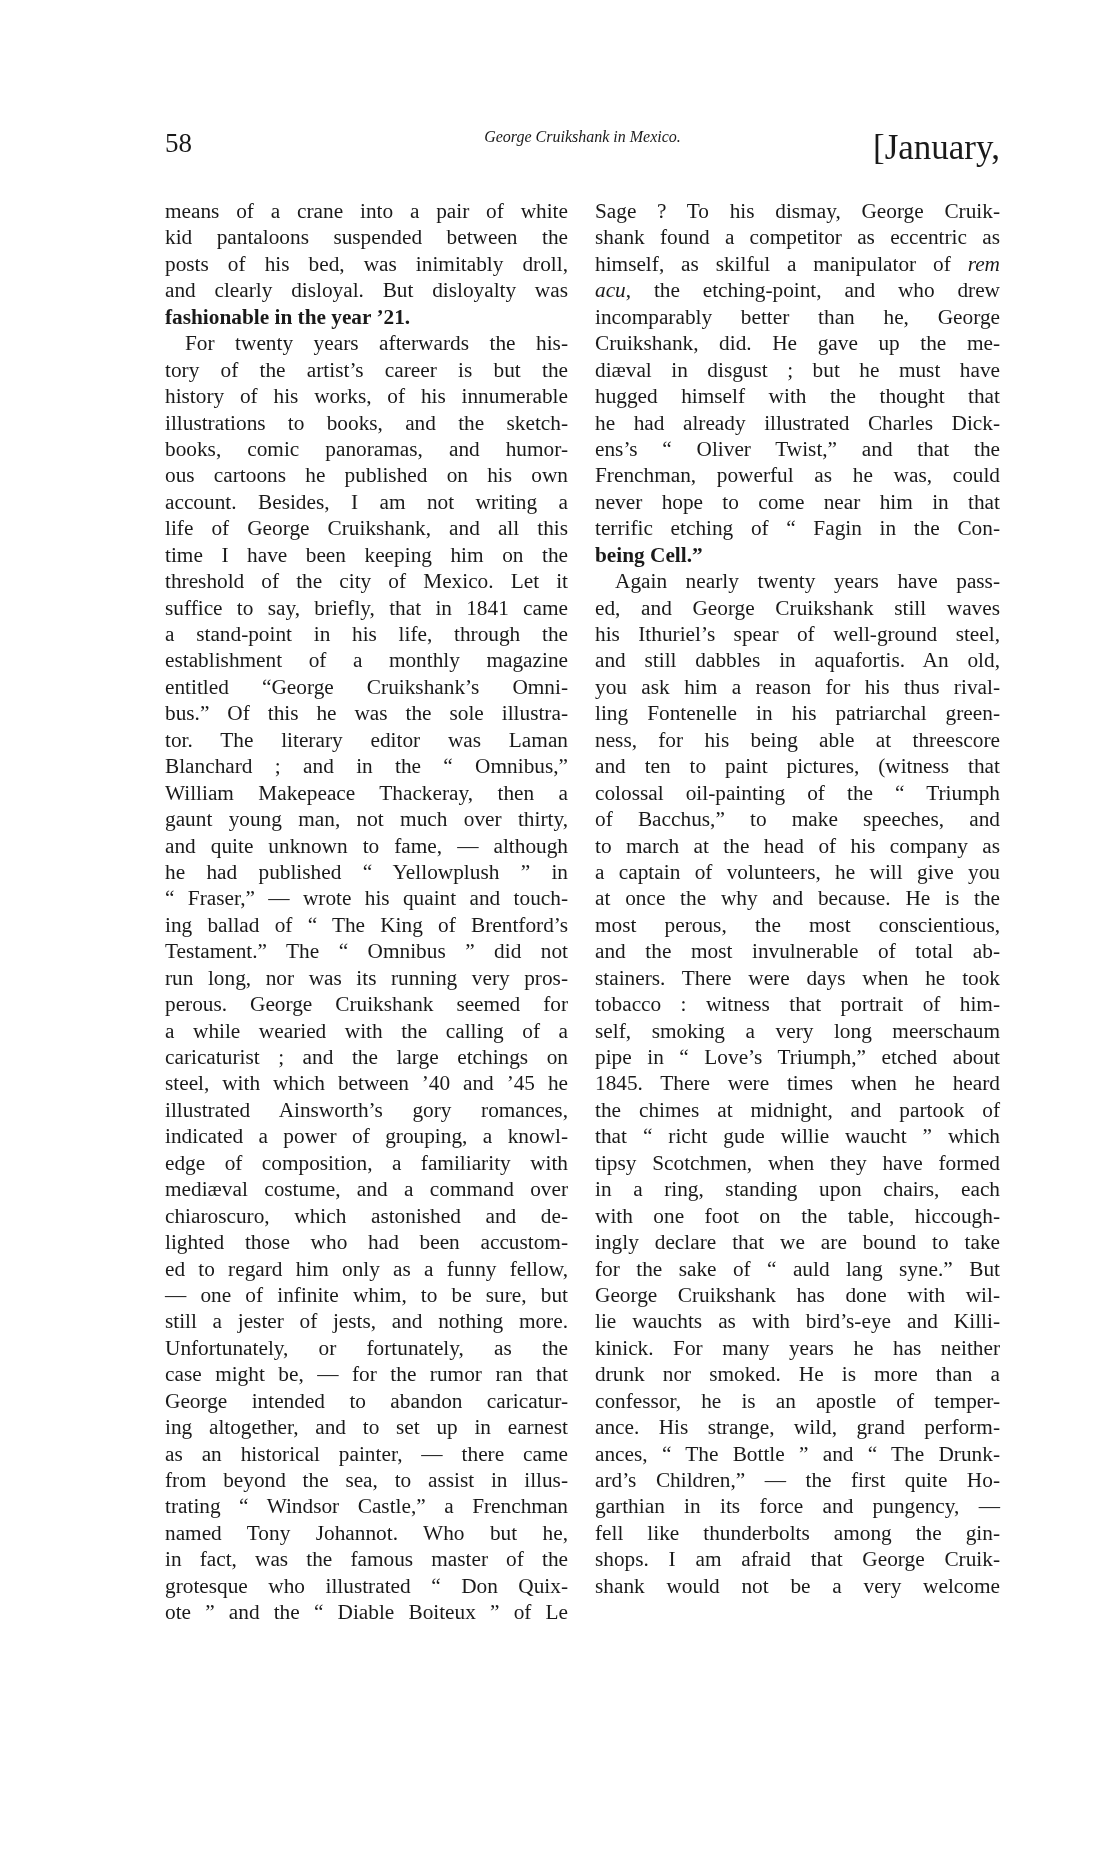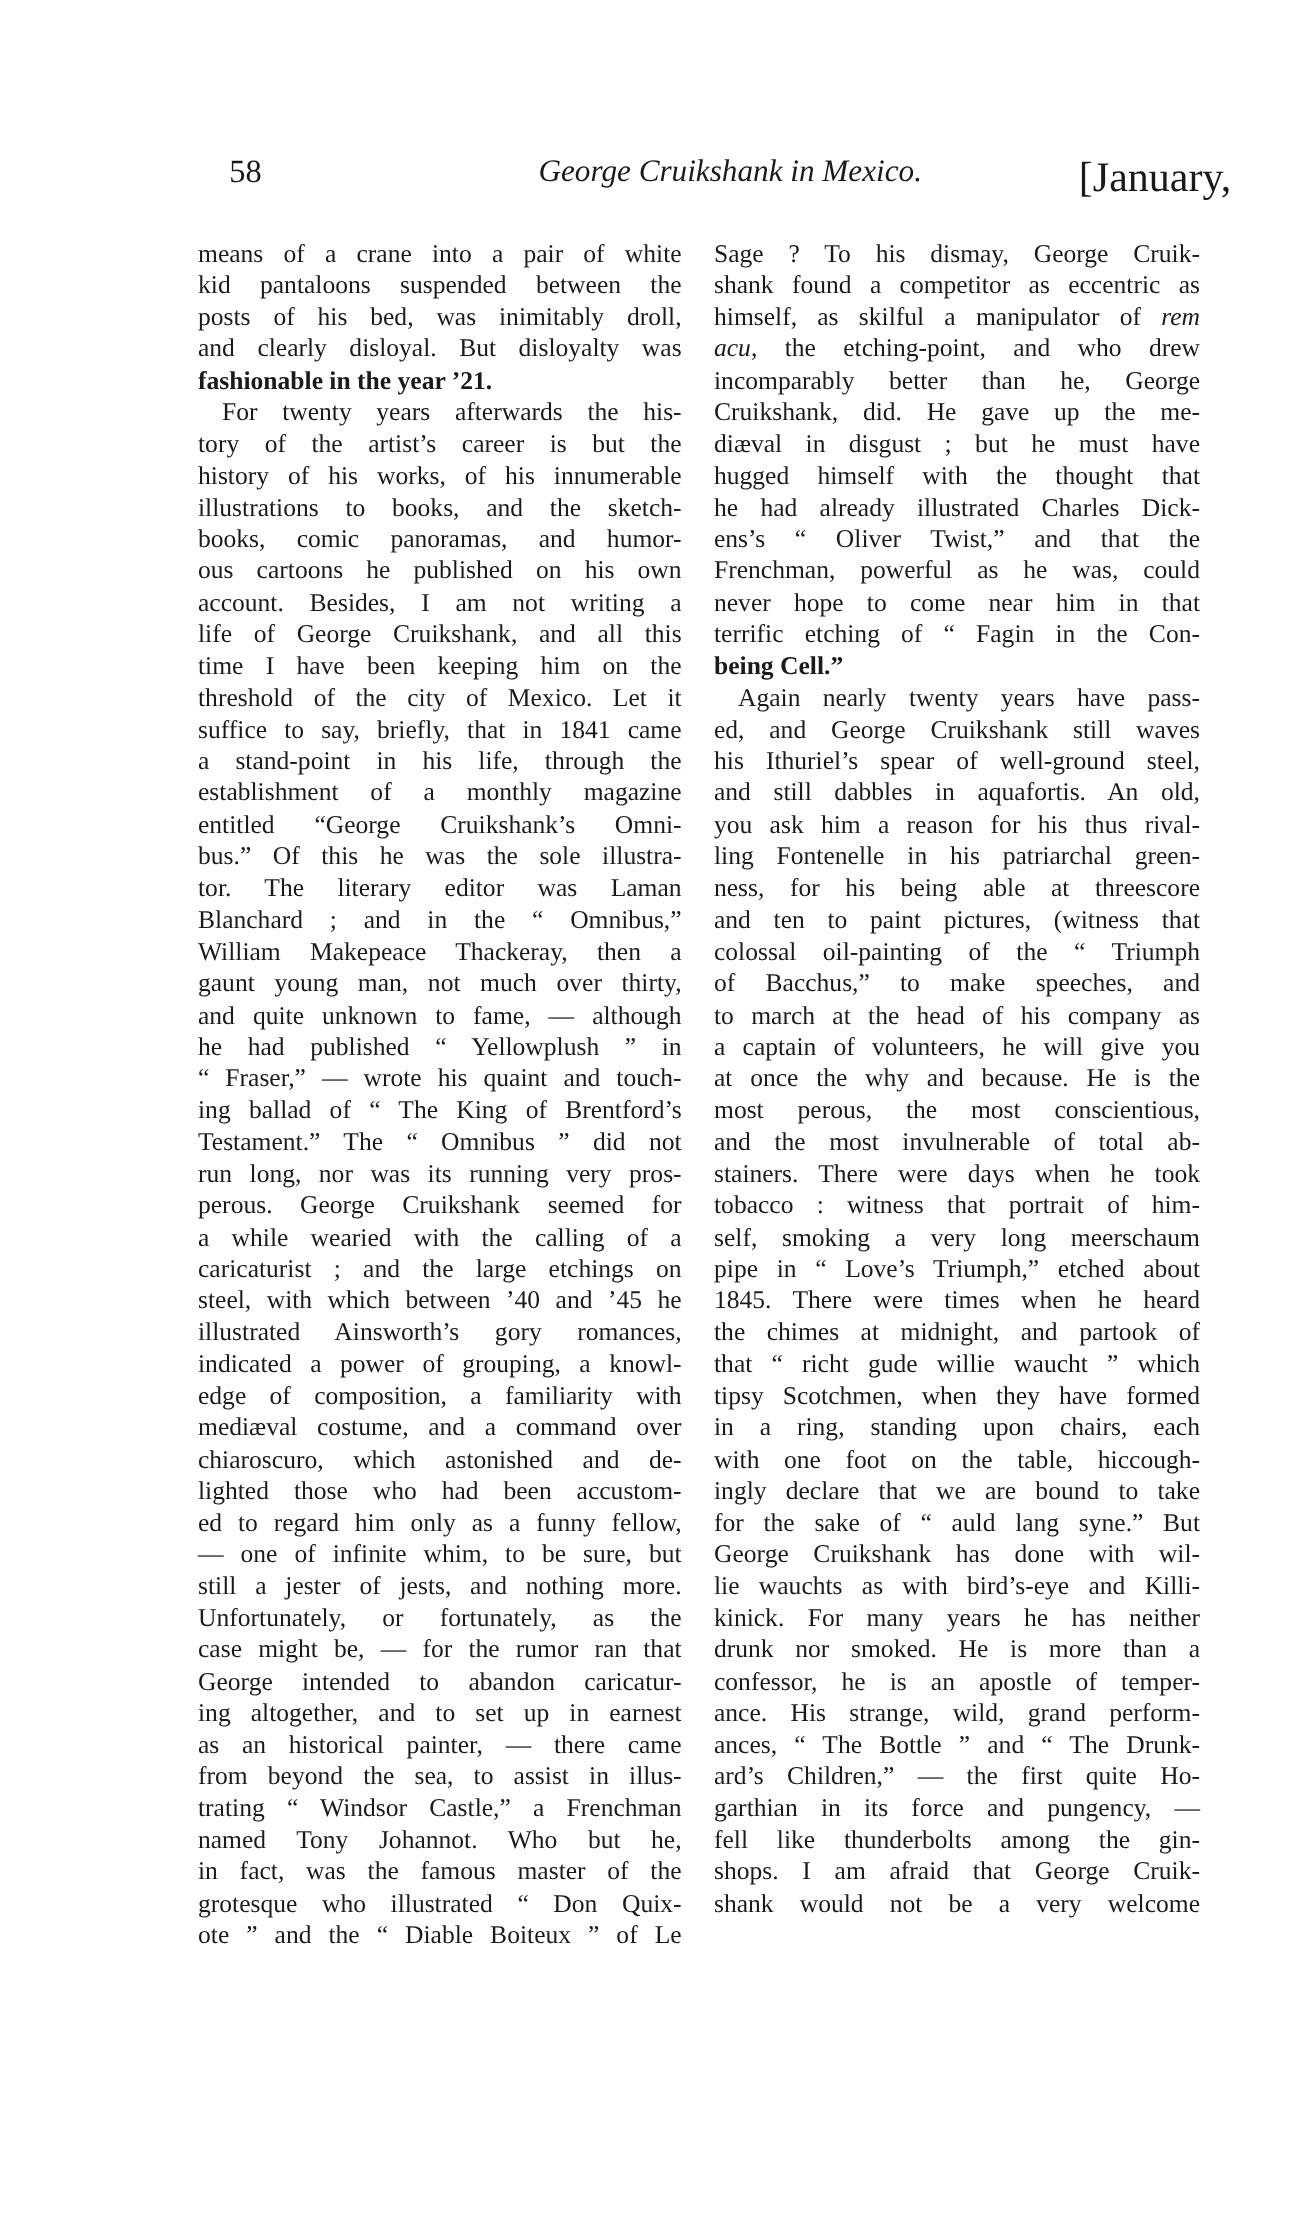--- a/index.html
+++ b/index.html
@@ -1,20 +1,20 @@
 <!DOCTYPE html>
 <html><head>
 <meta charset="utf-8">
 <style>
   html, body { margin: 0; padding: 0; background: #ffffff; }
   body { width: 1096px; height: 1850px; position: relative; overflow: hidden; color: #1a1a1a; font-family: "Liberation Serif", "DejaVu Serif", serif; }
   .page { position: absolute; left: 0; top: 0; width: 1096px; height: 1850px; }
-  .running-head { position: absolute; top: 128px; left: 165px; width: 835px; height: 40px; margin-left: 26px; }
+  .running-head { position: absolute; top: 128px; left: 165px; width: 835px; height: 40px; }
   .folio { position: absolute; left: 0; top: 0; font-size: 27px; }
-  .running-title { position: absolute; left: 0; right: 0; top: 0; text-align: center; font-style: italic; font-size: 26px; }
+  .running-title { position: absolute; left: 0; right: 0; top: 0; text-align: center; font-style: italic; font-size: 16px; }
   .running-date { position: absolute; right: 0; top: 0; font-size: 35px; }
   .column { position: absolute; top: 198px; font-size: 21.3px; line-height: 26.45px; }
   .col-left { left: 165px; width: 403px; }
   .col-right { left: 595px; width: 405px; }
   .line { display: block; white-space: nowrap; text-align: justify; text-align-last: justify; height: 26.45px; overflow: visible; }
   .line.last { text-align-last: left; font-weight: bold; }
   .line.indent { padding-left: 20px; }
   em { font-style: italic; }
 </style>
 </head>

